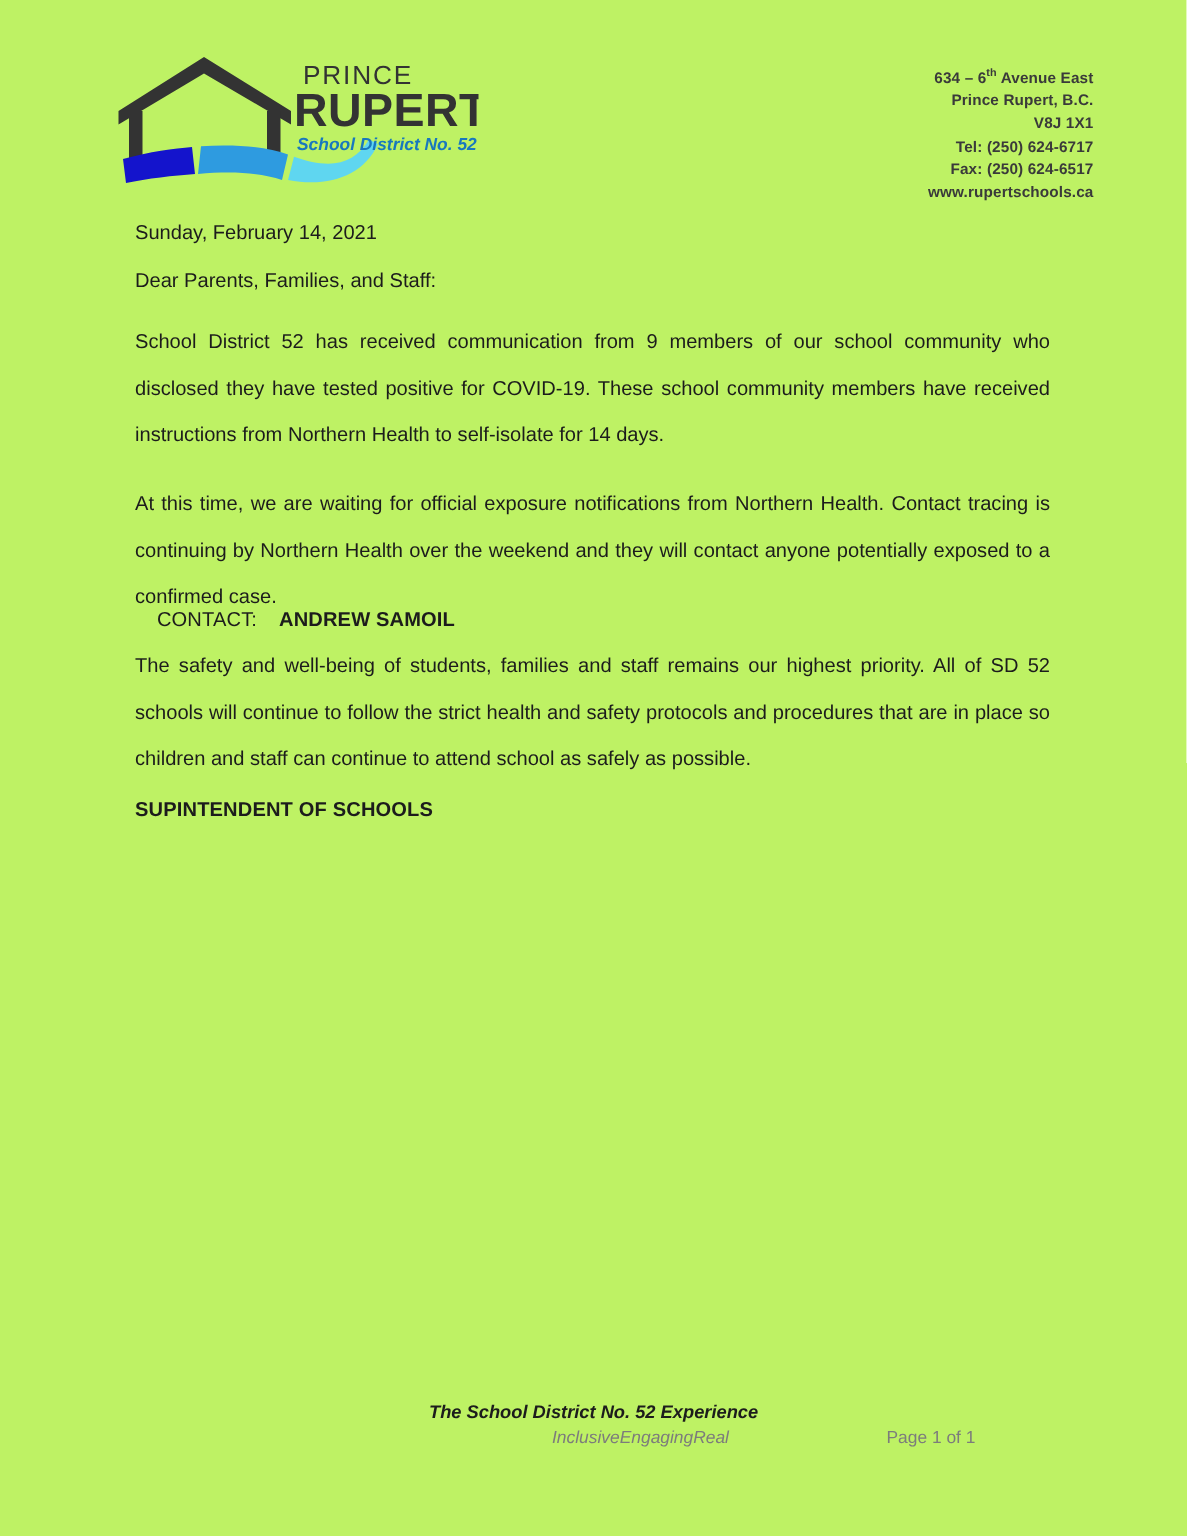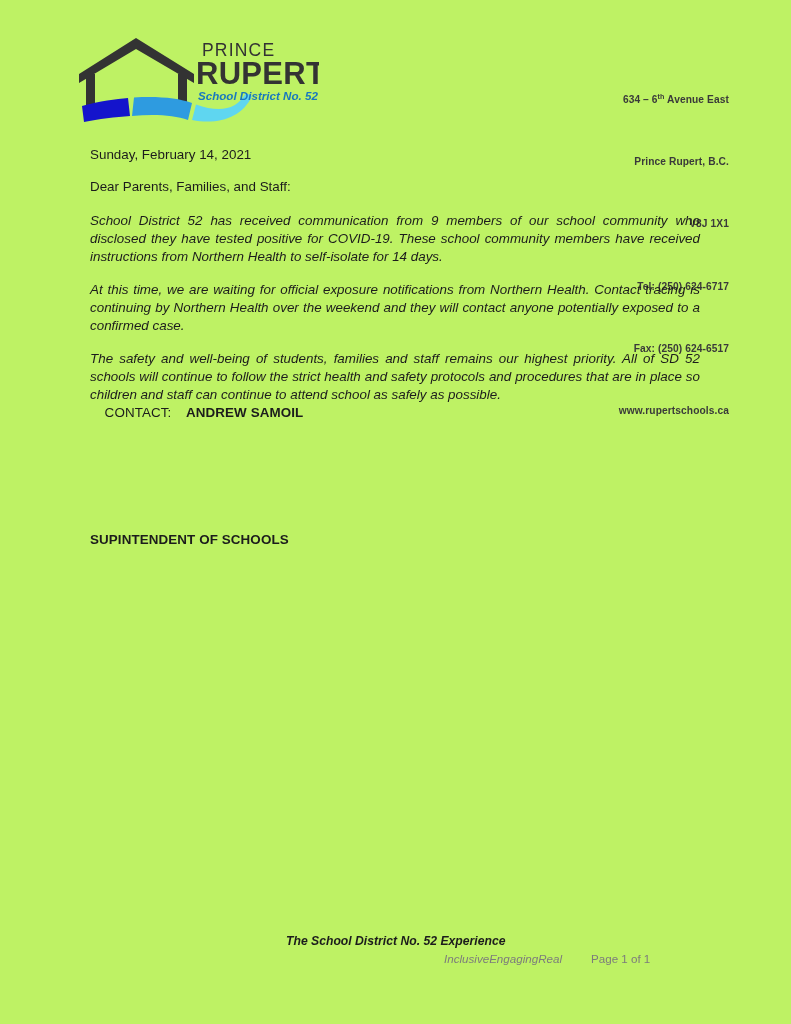--- a/index.html
+++ b/index.html
@@ -42,21 +42,21 @@
     right: 62px;
     top: 45px;
     text-align: right;
     font-family: "Liberation Sans", sans-serif;
     font-size: 10.2px;
     font-weight: bold;
     line-height: 15.2px;
     color: #3a3a3a;
     letter-spacing: 0.1px;
   }
-  .address-block .ln { white-space: nowrap; margin-top: 47px; }
+  .address-block .ln { white-space: nowrap; }
   .address-block sup {
     font-size: 7.2px;
     vertical-align: super;
     line-height: 0;
   }
 
   
   .body-area {
     position: absolute;
     left: 90px;
@@ -67,25 +67,24 @@
   .line-salutation {
     font-size: 13.4px;
     line-height: 19px;
     color: #1c1c1c;
     margin: 0 0 13px 0;
   }
   .line-salutation { margin-bottom: 16px; }
 
   p.para {
     font-size: 13.4px;
-    line-height: 18px;
+    line-height: 31px;
     color: #1c1c1c;
     text-align: justify;
     margin: 0 0 15px 0;
-    font-style: italic;
   }
   p.para:last-of-type { margin-bottom: 0; }
 
   
   .contact-block {
     position: absolute;
     left: 90px;
     top: 403px;
     width: 610px;
     font-size: 13.4px;
@@ -127,21 +126,21 @@
     font-style: italic;
     color: #1c1c1c;
     white-space: nowrap;
   }
   .footer-words {
     position: absolute;
     left: 292px;
     top: 18px;
     width: 270px;
     display: flex;
-    justify-content: flex-end;
+    justify-content: center;
     font-size: 11.6px;
     font-style: italic;
     color: #7c7c7c;
   }
   .footer-page {
     position: absolute;
     left: 591px;
     top: 18px;
     font-size: 11.6px;
     color: #7c7c7c;

